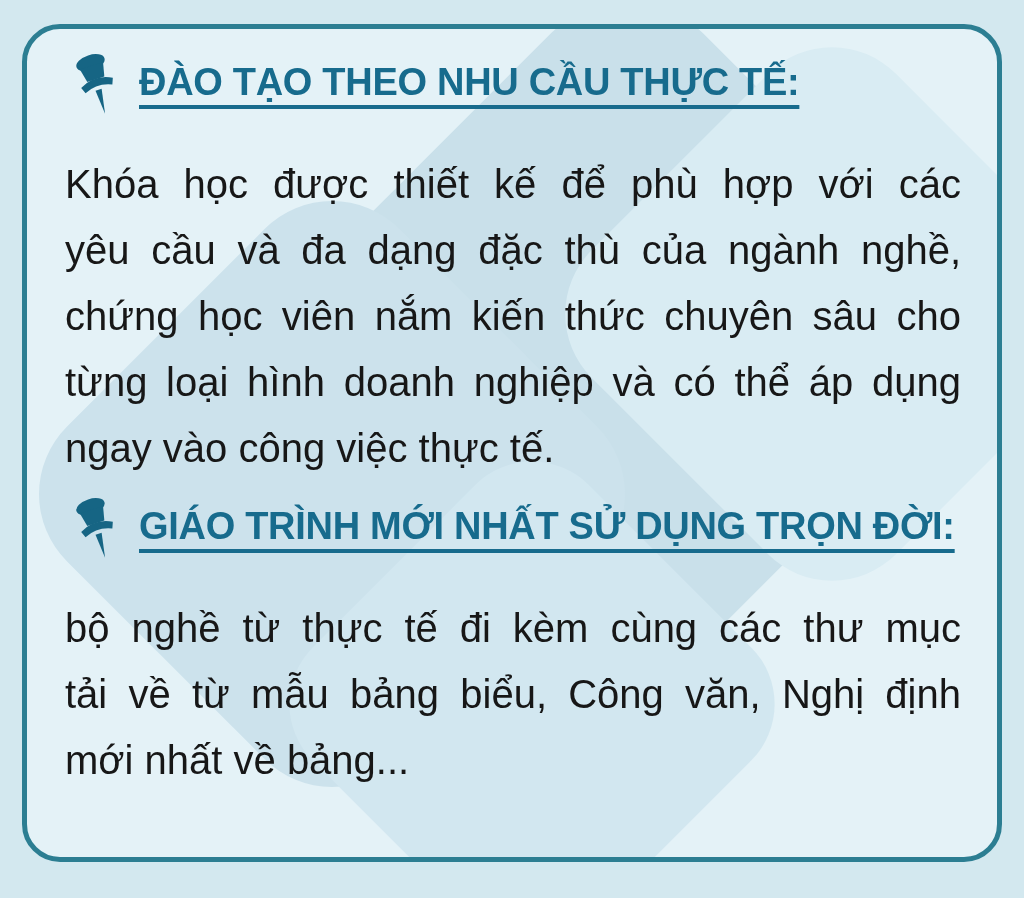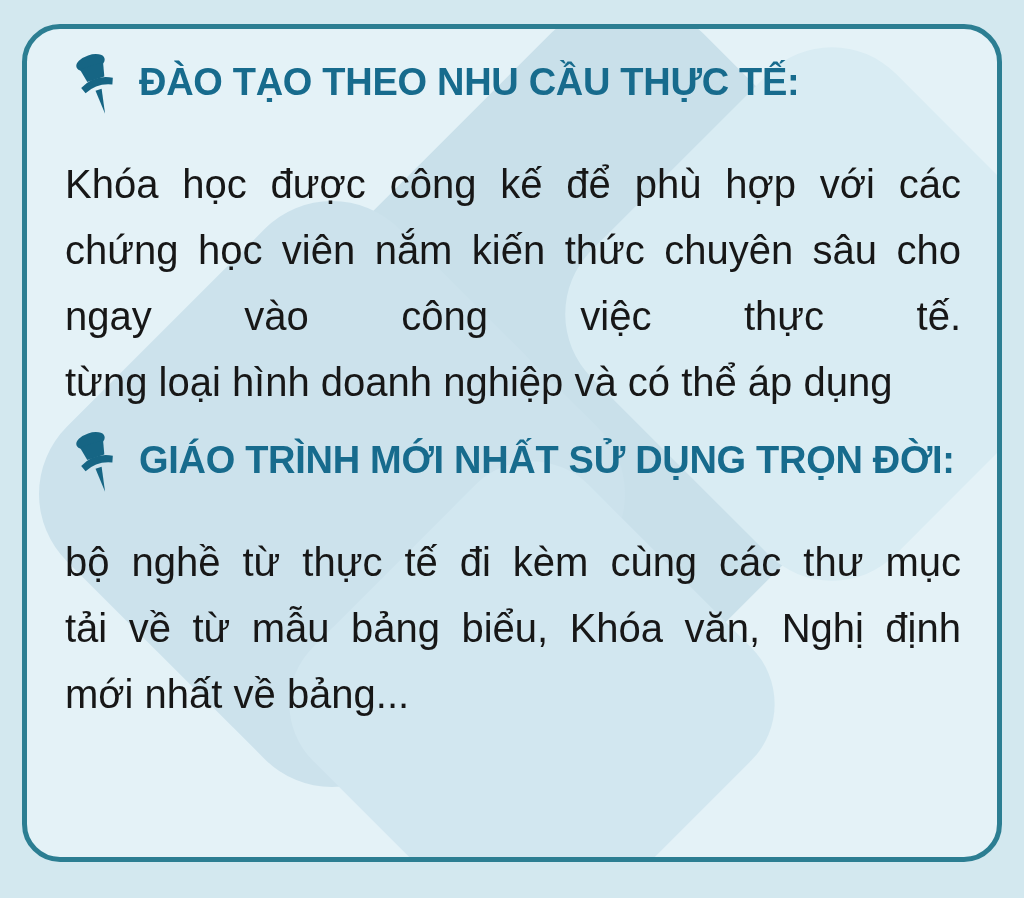--- a/index.html
+++ b/index.html
@@ -34,20 +34,21 @@
     display:flex;align-items:flex-start;gap:10px;
     margin:0;
   }
   .pin{width:64px;height:78px;flex:0 0 auto;margin-top:-4px;}
   h2.heading{
     margin:8px 0 0 0;
     font-size:38px;line-height:46px;
     font-weight:bold;
     color:#176b8d;
     letter-spacing:-0.3px;
+    text-decoration:underline;
     text-decoration-thickness:4px;
     text-underline-offset:10px;
   }
   .body-text{
     margin:26px 0 0 0;
     font-size:40px;line-height:66px;
     color:#171717;
     width:896px;
   }
   .body-text .line{
@@ -78,37 +79,38 @@
         <g fill="#166584" transform="rotate(-18 50 50)">
           <ellipse cx="50" cy="17" rx="23" ry="12"></ellipse>
           <path d="M31 22 L69 22 L64 44 L36 44 Z"></path>
           <path d="M24 50 Q50 36 76 50 L72 60 Q50 50 28 60 Z"></path>
           <path d="M44 61 L54 61 L47 100 Z"></path>
         </g>
       </svg>
       <h2 class="heading">ĐÀO TẠO THEO NHU CẦU THỰC TẾ:</h2>
     </div>
     <div class="body-text">
-        <div class="line">Khóa học được công kế để phù hợp với các</div>
+        <div class="line">Khóa học được thiết kế để phù hợp với các</div>
+        <div class="line">yêu cầu và đa dạng đặc thù của ngành nghề,</div>
         <div class="line">chứng học viên nắm kiến thức chuyên sâu cho</div>
+        <div class="line">từng loại hình doanh nghiệp và có thể áp dụng</div>
         <div class="line">ngay vào công việc thực tế.</div>
-        <div class="line">từng loại hình doanh nghiệp và có thể áp dụng</div>
       </div>
 
     <div class="section-header section-2">
       <svg class="pin" viewBox="0 0 100 110">
         <g fill="#166584" transform="rotate(-18 50 50)">
           <ellipse cx="50" cy="17" rx="23" ry="12"></ellipse>
           <path d="M31 22 L69 22 L64 44 L36 44 Z"></path>
           <path d="M24 50 Q50 36 76 50 L72 60 Q50 50 28 60 Z"></path>
           <path d="M44 61 L54 61 L47 100 Z"></path>
         </g>
       </svg>
       <h2 class="heading">GIÁO TRÌNH MỚI NHẤT SỬ DỤNG TRỌN ĐỜI:</h2>
     </div>
     <div class="body-text">
         <div class="line">bộ nghề từ thực tế đi kèm cùng các thư mục</div>
-        <div class="line">tải về từ mẫu bảng biểu, Khóa văn, Nghị định</div>
+        <div class="line">tải về từ mẫu bảng biểu, Công văn, Nghị định</div>
         <div class="line">mới nhất về bảng...</div>
       </div>
 
   </div>
 </div>
 
 </body></html>

